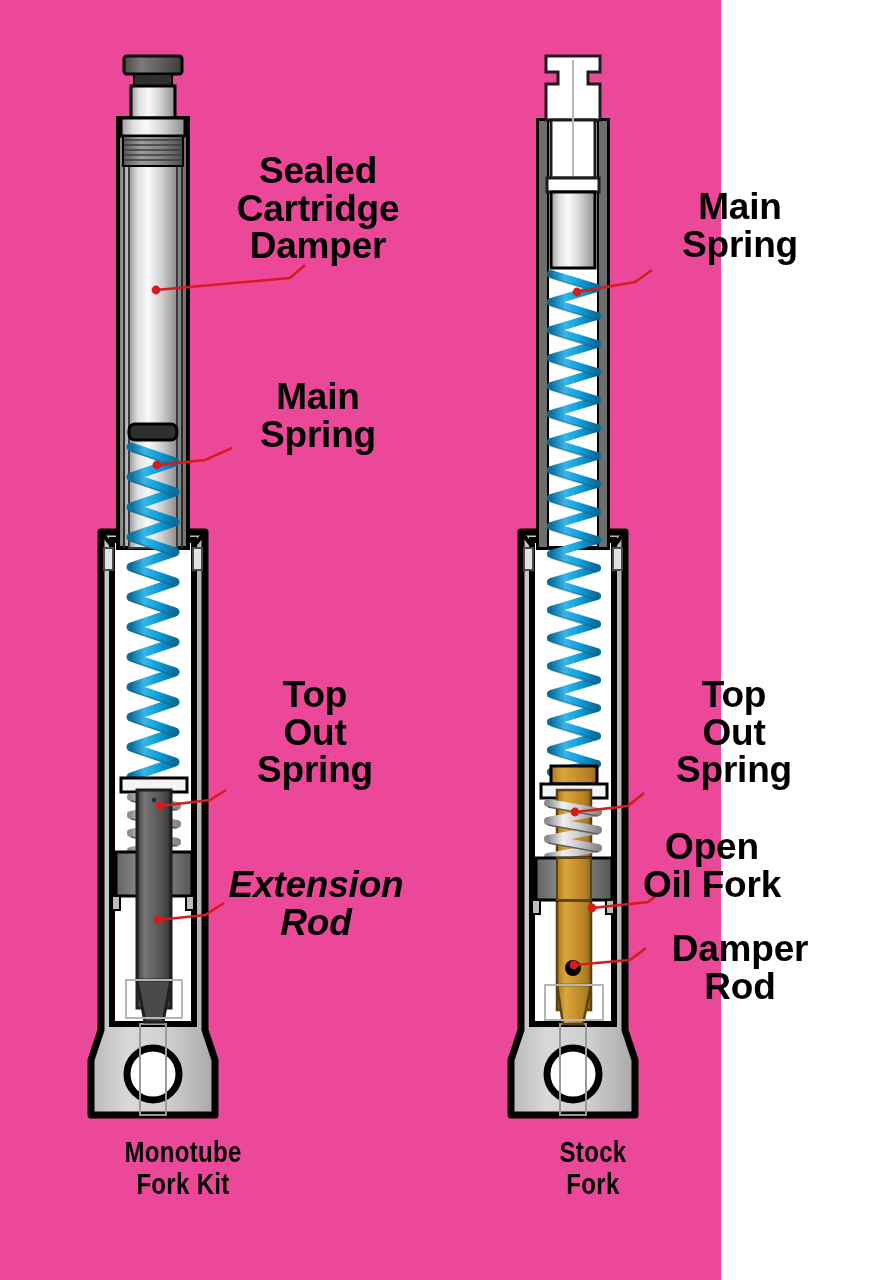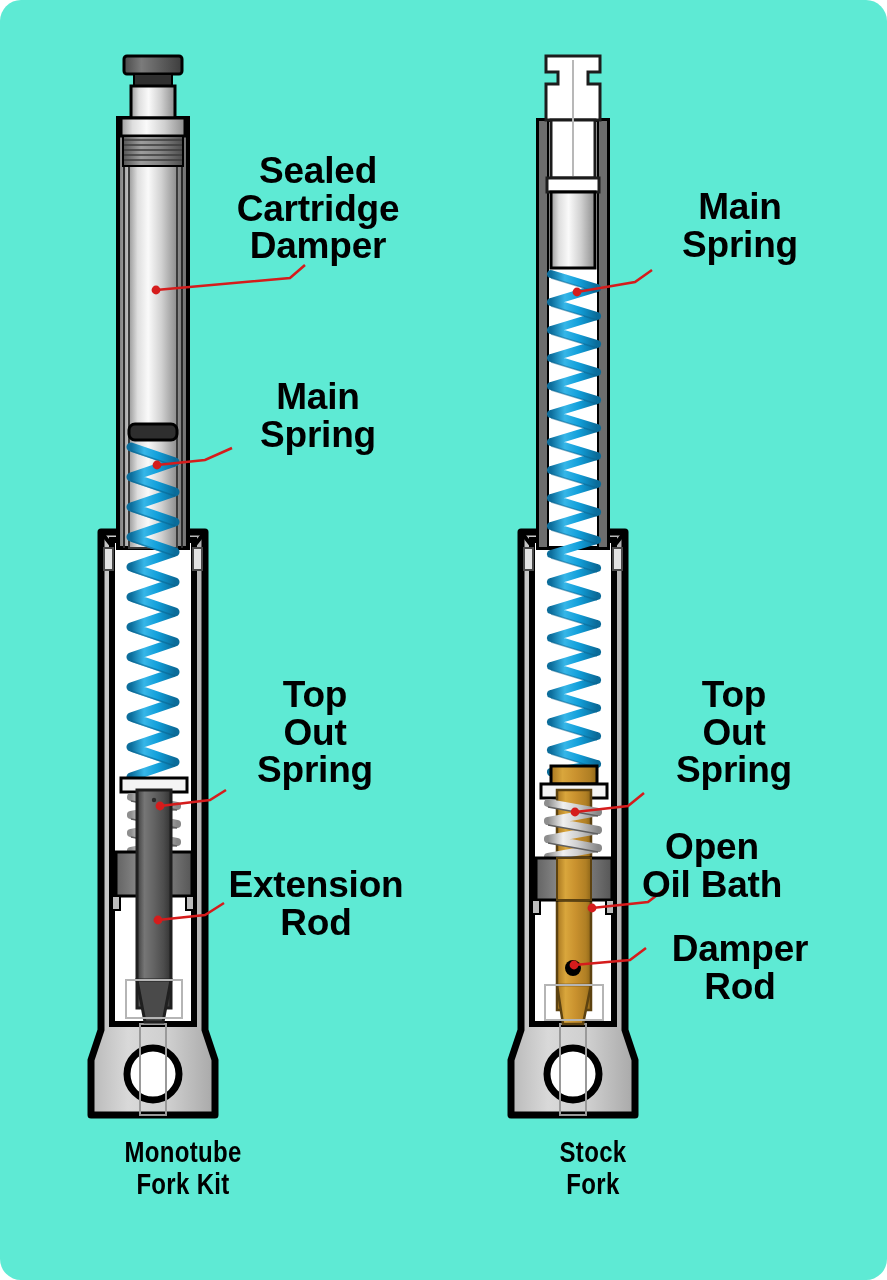--- a/index.html
+++ b/index.html
@@ -1,18 +1,18 @@
 <!DOCTYPE html>
 <html><head>
 <meta charset="utf-8">
 <style>
   html,body{margin:0;padding:0;background:#ffffff;}
   body{width:887px;height:1280px;overflow:hidden;
        font-family:"Liberation Sans",sans-serif;}
-  #stage{position:relative;width:887px;height:1280px;background:#5eead4;border-radius:21px;}
+  #stage{position:relative;width:721px;height:1280px;background:#ec4899;}
   svg.diagram{position:absolute;left:0;top:0;width:887px;height:1280px;}
   .lbl{position:absolute;color:#000;font-weight:bold;line-height:1.02;
        font-family:"Liberation Sans",sans-serif;text-align:center;
        letter-spacing:-0.2px;}
   .cap{position:absolute;color:#000;font-weight:bold;
        font-family:"Liberation Sans",sans-serif;text-align:center;
        font-size:30px;line-height:1.08;transform:scaleX(0.80);
        transform-origin:center top;letter-spacing:0.4px;}
 </style>
 </head>
@@ -274,39 +274,39 @@
     <div>Main</div>
     <div>Spring</div>
   </div>
 
   <div class="lbl" style="left:215px;top:676px;width:200px;font-size:37px;">
     <div>Top</div>
     <div>Out</div>
     <div>Spring</div>
   </div>
 
-  <div class="lbl" style="left:210px;top:866px;width:212px;font-size:37px;">
+  <div class="lbl" style="left:210px;top:866px;width:212px;font-size:37px;font-style:italic;">
     <div>Extension</div>
     <div>Rod</div>
   </div>
 
   <div class="lbl" style="left:640px;top:188px;width:200px;font-size:37px;">
     <div>Main</div>
     <div>Spring</div>
   </div>
 
   <div class="lbl" style="left:634px;top:676px;width:200px;font-size:37px;">
     <div>Top</div>
     <div>Out</div>
     <div>Spring</div>
   </div>
 
   <div class="lbl" style="left:604px;top:828px;width:216px;font-size:37px;">
     <div>Open</div>
-    <div>Oil Bath</div>
+    <div>Oil Fork</div>
   </div>
 
   <div class="lbl" style="left:634px;top:930px;width:212px;font-size:37px;">
     <div>Damper</div>
     <div>Rod</div>
   </div>
 
   <div class="cap" style="left:38px;top:1136px;width:290px;">
     <div>Monotube</div>
     <div>Fork Kit</div>

